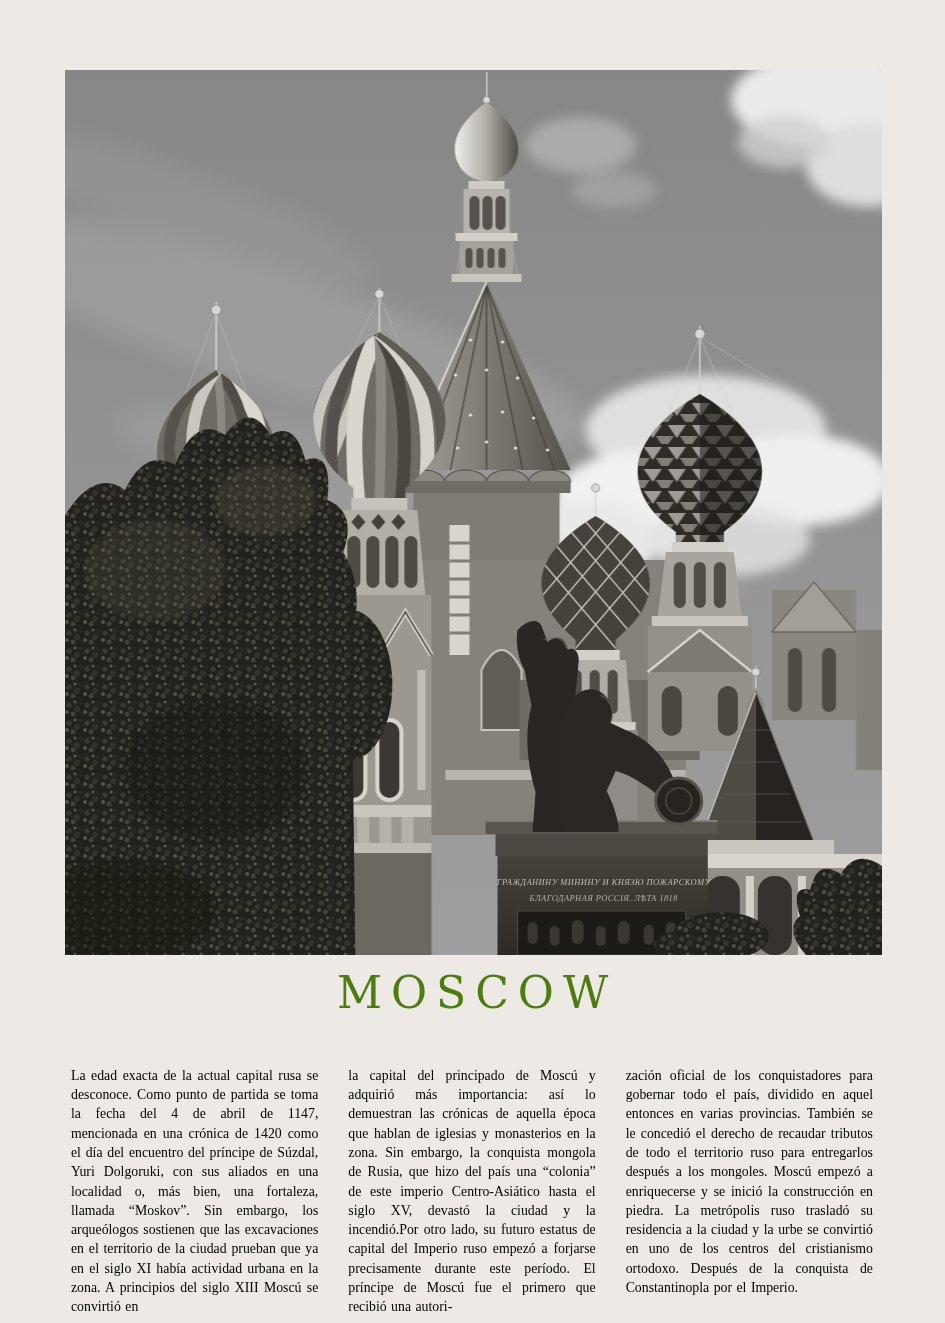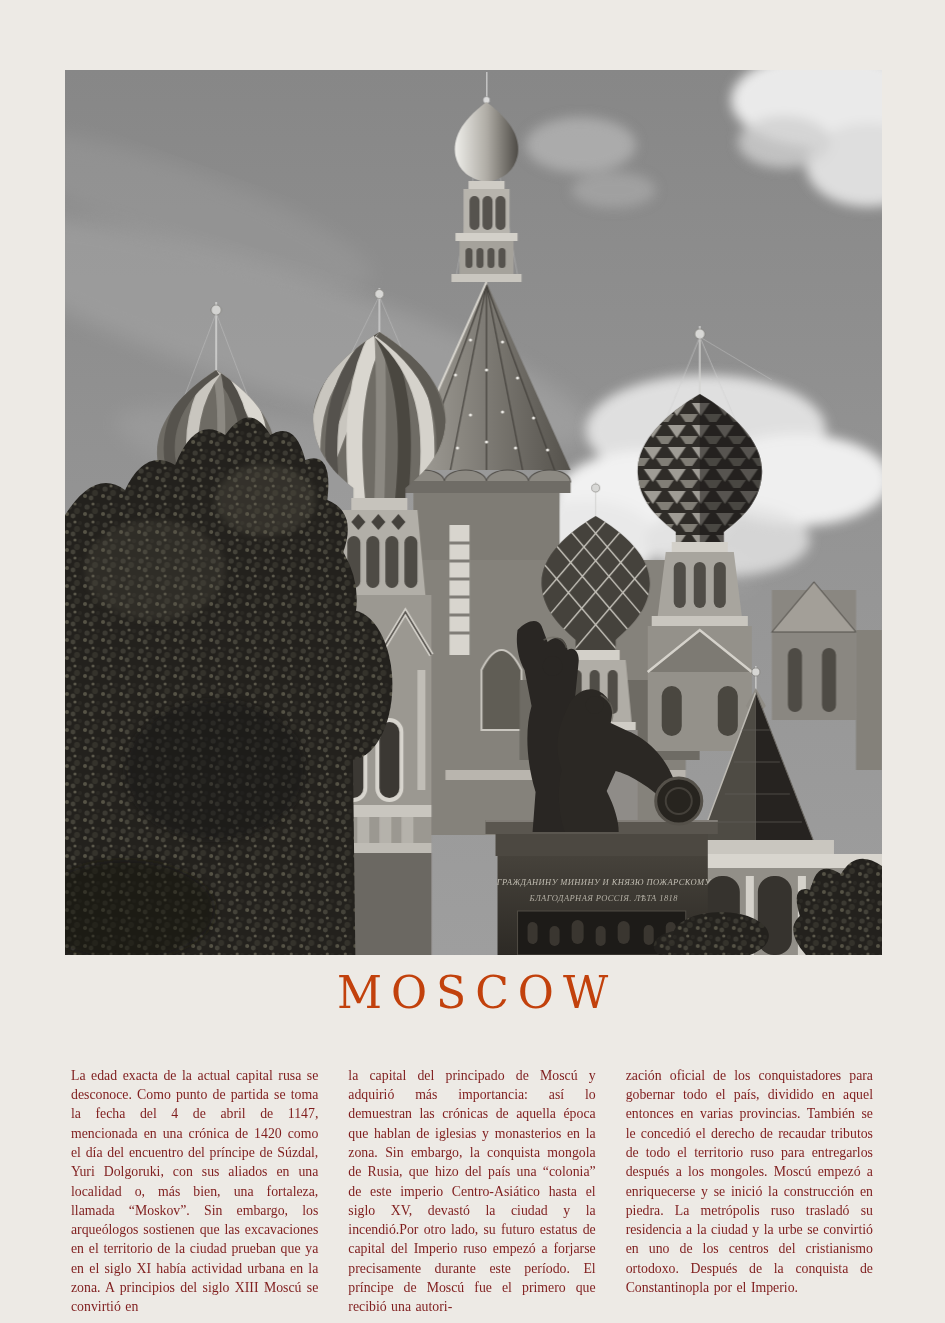--- a/index.html
+++ b/index.html
@@ -2,23 +2,23 @@
 <html><head>
 <meta charset="utf-8">
 <style>
   html,body{margin:0;padding:0;background:#edeae5;}
   .page{position:relative;width:945px;height:1323px;background:#edeae5;overflow:hidden;
         font-family:"Liberation Serif",serif;}
   .photo-frame{position:absolute;left:65px;top:70px;width:817px;height:885px;background:#8e8e8e;font-style:italic;}
   .photo-frame svg{display:block;width:100%;height:100%;}
   .page-title{position:absolute;top:968px;left:0;width:100%;margin:0;text-align:center;
         font-family:"DejaVu Serif",serif;font-weight:400;font-size:44px;line-height:1.15;
-        letter-spacing:9px;padding-left:9px;box-sizing:border-box;color:#c2410c;}
+        letter-spacing:9px;padding-left:9px;box-sizing:border-box;color:#4d7c0f;}
   .columns{position:absolute;left:71px;top:1052px;width:802px;display:flex;gap:30px;}
-  .col{flex:1;font-size:13.8px;line-height:19.3px;text-align:justify;color:#7f1d1d;
+  .col{flex:1;font-size:13.8px;line-height:19.3px;text-align:justify;color:#000000;
         word-spacing:1px;}
   text{font-family:"Liberation Serif",serif;}
 </style>
 </head>
 <body>
 
 <div class="page">
 
   <div class="photo-frame">
     <svg viewBox="0 0 816 885" preserveAspectRatio="none">

